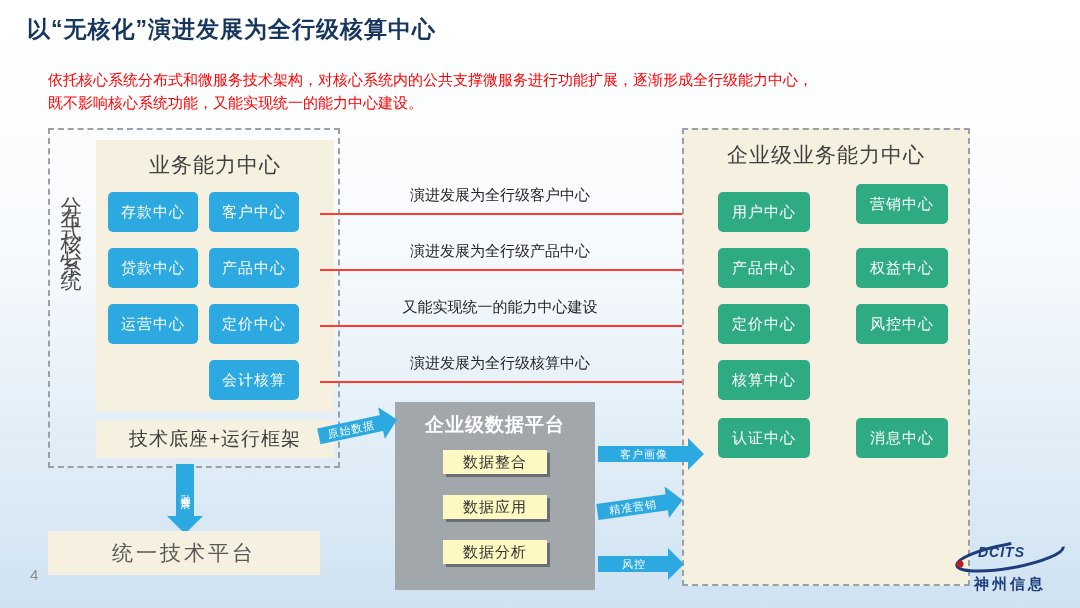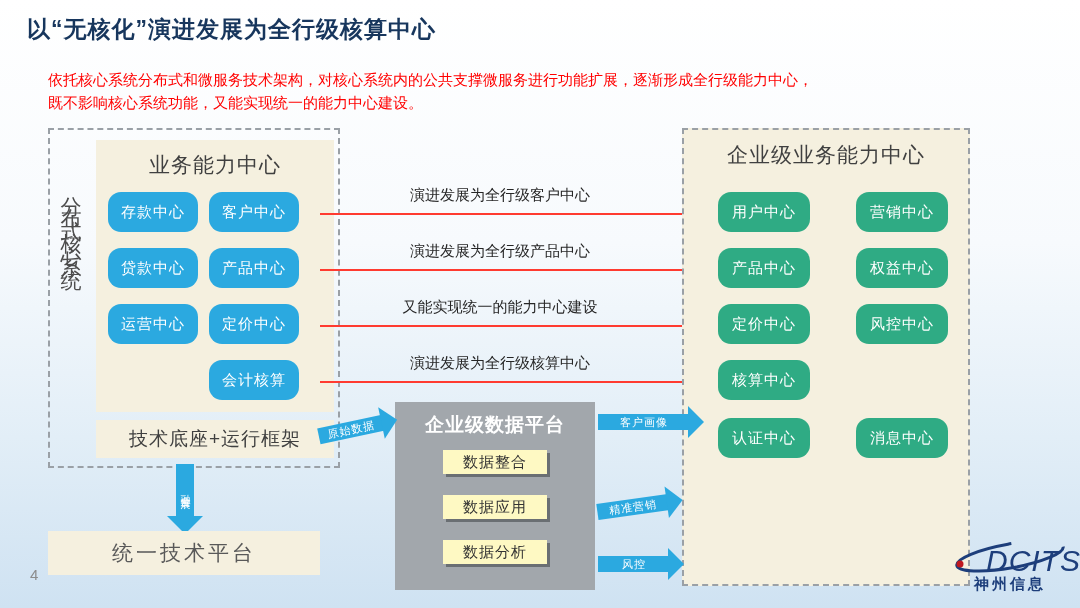--- a/index.html
+++ b/index.html
@@ -25,21 +25,21 @@
   .vertical-label {
     position: absolute; left: 57px; top: 180px;
     writing-mode: vertical-rl; font-size: 21px; letter-spacing: 12px; color: #4d4d4d;
   }
 
   .cream-panel { background: #F5F0DF; }
   .biz-box { position: absolute; left: 96px; top: 140px; width: 238px; height: 272px; }
   .panel-title { text-align: center; padding-top: 11px; font-size: 21px; color: #404040; letter-spacing: 1px; }
 
   .btn {
-    position: absolute; width: 90px; height: 40px; border-radius: 13px;
+    position: absolute; width: 90px; height: 40px; border-radius: 5px;
     color: #ffffff; font-size: 15px; display: flex; align-items: center; justify-content: center;
     letter-spacing: 1px;
   }
   .btn.blue  { background: #2BA9E0; }
   .btn.green { background: #2FAB84; width: 92px; }
 
   .tech-base {
     position: absolute; left: 96px; top: 420px; width: 238px; height: 38px;
     display: flex; align-items: center; justify-content: center;
     font-size: 19px; color: #404040; letter-spacing: 1px;
@@ -91,22 +91,22 @@
     display: flex; align-items: center; justify-content: center;
     font-size: 21px; color: #595959; letter-spacing: 3px;
   }
 
   .page-number { position: absolute; left: 30px; top: 566px; font-size: 15px; color: #8c8c8c; }
 
   
   .logo { position: absolute; left: 948px; top: 538px; width: 124px; }
   .logo-brand-row { position: relative; height: 36px; }
   .logo-swoosh { position: absolute; left: 0; top: 0; }
-  .logo-brand { position: absolute; left: 38px; top: 6px; font-style: italic; font-weight: 400;
-                font-size: 30px; color: #1D3E7B; letter-spacing: 1px; }
+  .logo-brand { position: absolute; left: 30px; top: 6px; font-style: italic; font-weight: 700;
+                font-size: 14px; color: #1D3E7B; letter-spacing: 1px; }
   .logo-company { margin-top: 1px; text-align: center; font-weight: 700; font-size: 15px;
                   color: #1D3E7B; letter-spacing: 3px; }
 </style>
 </head>
 <body>
 
 <div class="slide">
 
   <div class="page-title">以“无核化”演进发展为全行级核算中心</div>
 
@@ -154,42 +154,42 @@
   <div class="thin-arrow" style="top:377px;">
       <div class="ta-line"></div>
       <div class="ta-head"></div>
     </div>
 
   <div class="right-dashed">
     <div class="panel-title">企业级业务能力中心</div>
   </div>
 
   <div class="btn green" style="left:718px; top:192px;">用户中心</div>
-  <div class="btn green" style="left:856px; top:192px;">营销中心</div>
+  <div class="btn green" style="left:856px; top:184px;">营销中心</div>
   <div class="btn green" style="left:718px; top:248px;">产品中心</div>
   <div class="btn green" style="left:856px; top:248px;">权益中心</div>
   <div class="btn green" style="left:718px; top:304px;">定价中心</div>
   <div class="btn green" style="left:856px; top:304px;">风控中心</div>
   <div class="btn green" style="left:718px; top:360px;">核算中心</div>
   <div class="btn green" style="left:718px; top:418px;">认证中心</div>
   <div class="btn green" style="left:856px; top:418px;">消息中心</div>
 
   <div class="data-platform">
     <div class="dp-title">企业级数据平台</div>
     <div class="dp-item" style="top:48px;">数据整合</div>
     <div class="dp-item" style="top:93px;">数据应用</div>
     <div class="dp-item" style="top:138px;">数据分析</div>
   </div>
 
   <div class="block-arrow" style="left:318px; top:412px; width:80px; transform:rotate(-12deg);">
     <div class="ba-body">原始数据</div>
     <div class="ba-head"></div>
   </div>
 
-  <div class="block-arrow" style="left:598px; top:406px; width:106px;">
+  <div class="block-arrow" style="left:598px; top:438px; width:106px;">
     <div class="ba-body">客户画像</div>
     <div class="ba-head"></div>
   </div>
   <div class="block-arrow" style="left:597px; top:490px; width:86px; transform:rotate(-8deg);">
     <div class="ba-body">精准营销</div>
     <div class="ba-head"></div>
   </div>
   <div class="block-arrow" style="left:598px; top:548px; width:86px;">
     <div class="ba-body">风控</div>
     <div class="ba-head"></div>

